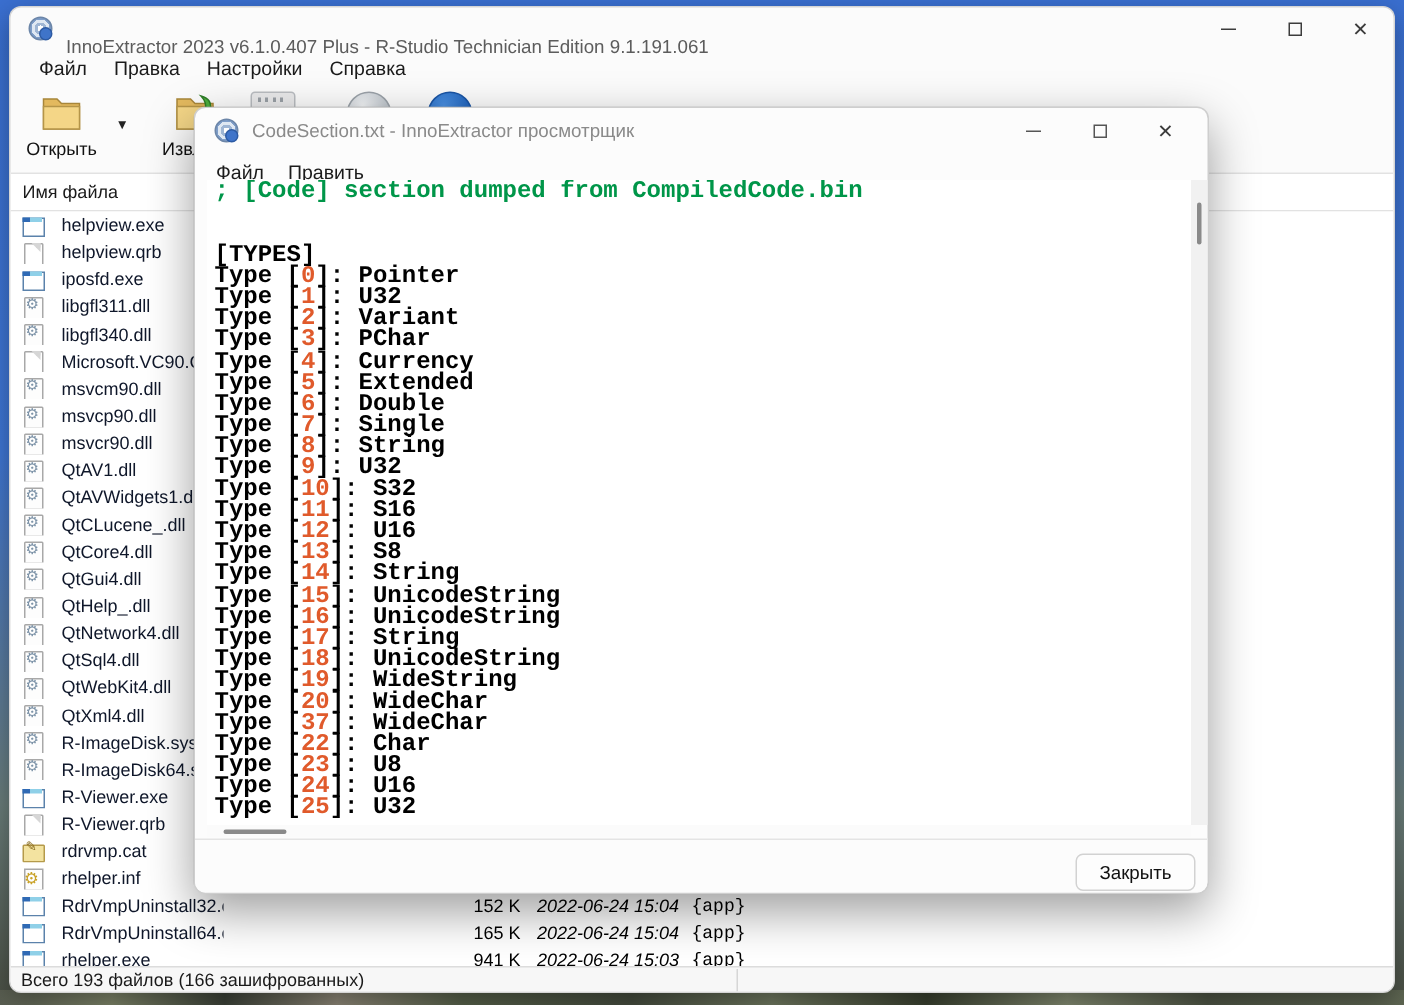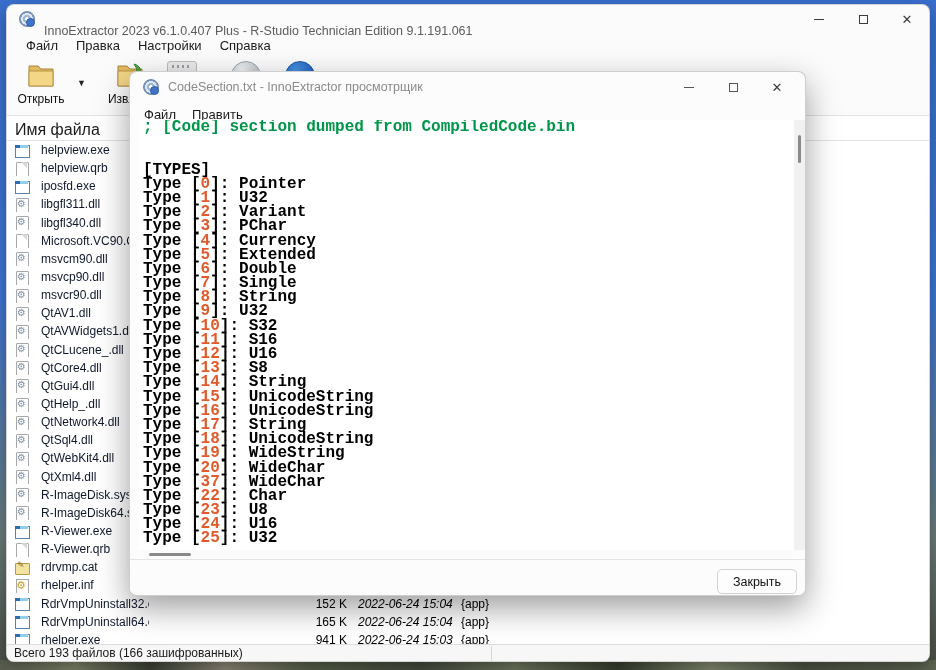--- a/index.html
+++ b/index.html
@@ -39,30 +39,30 @@
   .tb-extract { left:92px; }
   .tb-drop { position:absolute; left:70px; top:20px; font-size:9px; color:#222; }
   
   .partial-ico { position:absolute; top:3px; }
   .p-list { left:160px; width:30px; height:30px; background:#e9e9ea; border:1px solid #b9bcc0; border-radius:3px;
     background-image:repeating-linear-gradient(90deg,#9aa0a6 0 2px,transparent 2px 5px); background-size:20px 3px; background-position:4px 3px; background-repeat:no-repeat; }
   .p-search { left:224px; width:30px; height:30px; border-radius:50%; background:radial-gradient(circle at 35% 30%,#f2f4f6,#b9c0c7 70%,#8d959d); border:1px solid #9aa1a8; }
   .p-info { left:278px; width:30px; height:30px; border-radius:50%; background:radial-gradient(circle at 35% 30%,#4a90e2,#1d5fb8 75%); border:1px solid #1a55a5; }
 
   .col-header { position:absolute; left:0; top:110px; width:100%; height:26px; background:#fff; border-top:1px solid #e2e2e2; border-bottom:1px solid #e2e2e2; }
-  .col-header .col-title { position:absolute; left:8px; top:5px; font-size:16px; color:#1a1a1a; }
+  .col-header .col-title { position:absolute; left:8px; top:5px; font-size:12px; color:#1a1a1a; }
   .col-header .col-sep { position:absolute; left:142px; top:2px; width:1px; height:22px; background:#e2e2e2; }
 
   .filelist { position:absolute; left:0; top:136px; width:100%; height:505px; background:#fff; overflow:hidden; }
   .file-row { position:relative; height:18.15px; display:flex; align-items:center; }
   .file-row .fname { font-size:12px; color:#0f172a; margin-left:12px; white-space:nowrap; }
   .file-row .name-cell { display:flex; align-items:center; padding-left:7px; width:142px; overflow:hidden; flex:none; }
   .cell-size { position:absolute; left:240px; width:100px; text-align:right; font-size:12px; color:#000; }
   .cell-date { position:absolute; left:351px; font-size:12px; color:#000; white-space:nowrap;font-style:italic; }
-  .cell-path { position:absolute; left:454px; font-size:12px; color:#000; }
+  .cell-path { position:absolute; left:454px; font-size:12px; color:#000;font-family:Liberation Mono, monospace; }
 
   
   .fico { width:15px; height:15px; position:relative; flex:none; }
   .ic-exe::before { content:""; position:absolute; left:1px; top:2px; width:13px; height:11px; background:#fff; border:1px solid #5b82ab; }
   .ic-exe::after { content:""; position:absolute; left:1px; top:2px; width:13px; height:3px; background:linear-gradient(90deg,#2f6ab5 0 5px,#8fd0e8 5px 100%); }
   .ic-doc::before { content:""; position:absolute; left:2px; top:1px; width:11px; height:13px; background:#fff; border:1px solid #a8a8a8; border-radius:1px; }
   .ic-doc::after { content:""; position:absolute; right:2px; top:1px; border:3px solid #d6d6d6; border-left-color:transparent; border-bottom-color:transparent; }
   .ic-dll::before { content:""; position:absolute; left:2px; top:1px; width:11px; height:13px; background:#fdfdfd; border:1px solid #a8a8a8; border-radius:1px; }
   .ic-dll::after { content:"\2699"; position:absolute; left:3px; top:1px; font-size:10px; color:#7d93a8; font-family:"DejaVu Sans",sans-serif; }
   .ic-cat::before { content:""; position:absolute; left:1px; top:3px; width:13px; height:10px; background:#f3e3a0; border:1px solid #b59a4a; border-radius:1px; }

